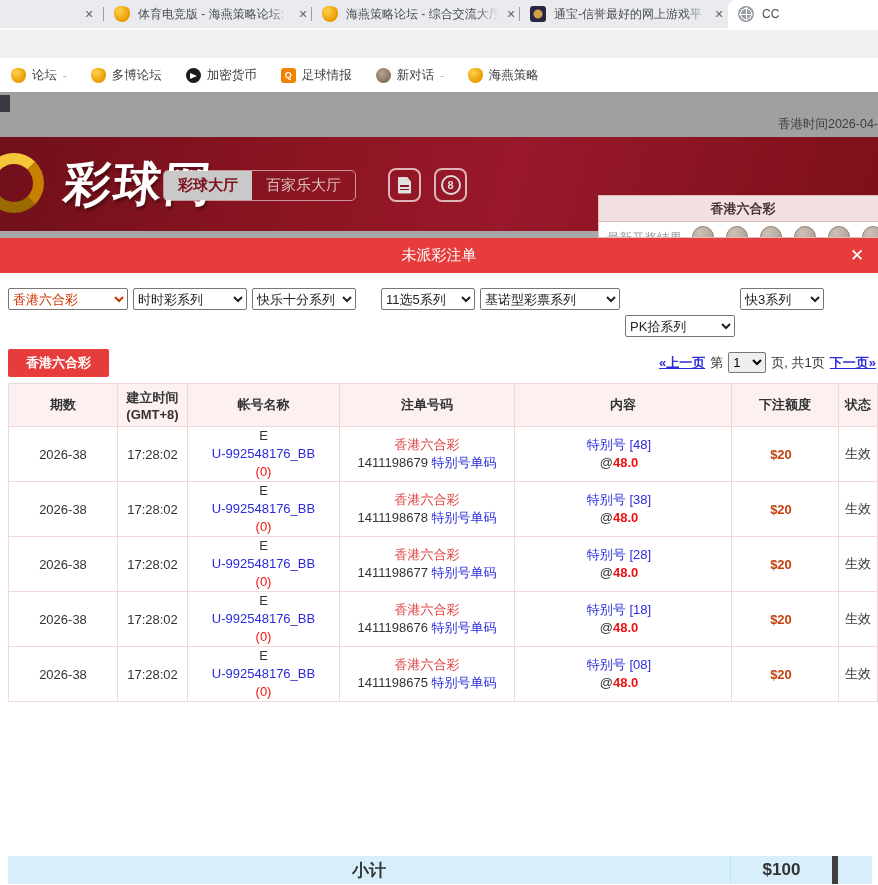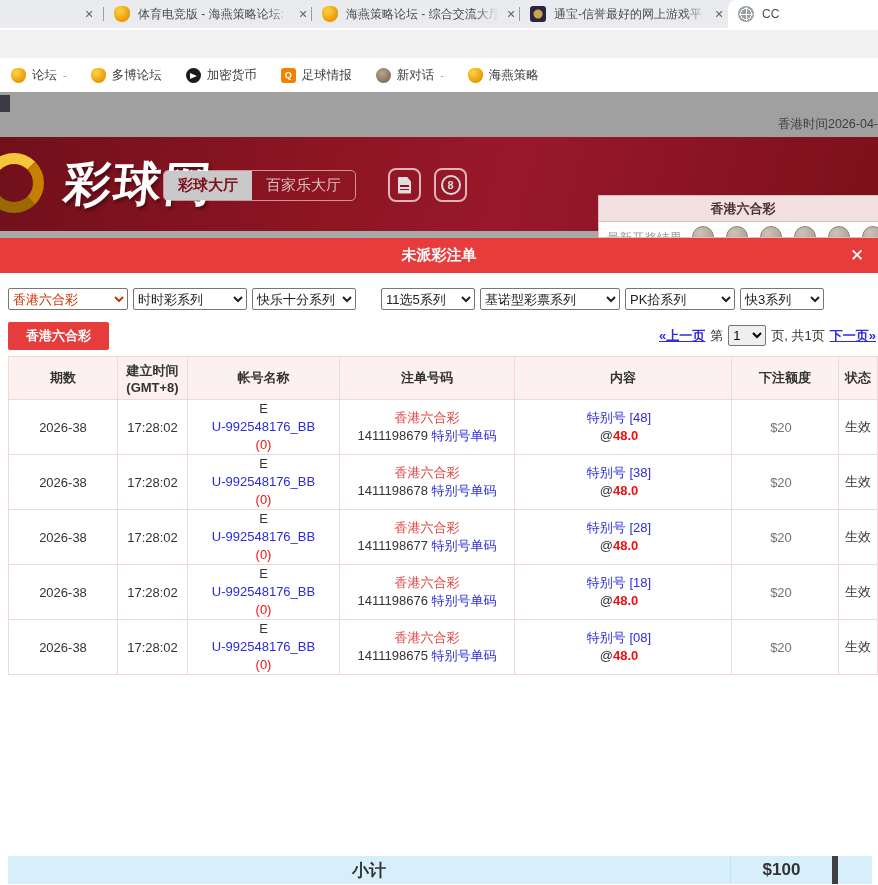--- a/index.html
+++ b/index.html
@@ -63,21 +63,21 @@
   .panel-hd { height:26px; background:#f3e0e0; border-bottom:1px solid #debdbd; display:flex; align-items:center; justify-content:center;
               font-size:13px; font-weight:bold; color:#4a3333; }
   .panel-row { display:flex; align-items:flex-start; padding:4px 0 0 8px; gap:10px; }
   .panel-label { font-size:12.5px; color:#9a9a9a; white-space:nowrap; margin-top:4px; }
   .balls { display:flex; gap:12px; }
   .lball { width:22px; height:22px; border-radius:50%; background:radial-gradient(circle at 35% 30%,#cfc3b8,#a2968a); border:1px solid #8e8174; flex:0 0 auto; }
 
   
   .modal { position:absolute; left:0; top:238px; width:878px; height:647px; background:#fff; }
   .modal-hd { height:35px; background:#e73c3c; display:flex; align-items:center; justify-content:center; position:relative; }
-  .modal-title { color:#fff; font-size:15px; font-weight:bold; }
+  .modal-title { color:#fff; font-size:15px; font-weight:normal; }
   .modal-close { position:absolute; right:10px; top:7px; color:#fff; font-size:17px; font-weight:bold; width:22px; text-align:center; cursor:default; }
 
   .filters { padding:15px 0 0 8px; display:flex; gap:5px; }
   .filters select { height:22px; font-size:13px; border:1px solid #767676; border-radius:2px; background:#fff; color:#222;
                     font-family:"Liberation Sans","DejaVu Sans",sans-serif; }
   .filters select.red { color:#cc3300; }
 
   .tagrow { margin-top:12px; height:27px; position:relative; }
   .tag { position:absolute; left:8px; top:0; background:#e73c3c; color:#fff; font-size:13px; font-weight:bold; padding:5px 18px; border-radius:2px; }
   .pager { position:absolute; right:2px; top:3px; font-size:13px; color:#333; display:flex; align-items:center; gap:5px; white-space:nowrap; }
@@ -88,21 +88,21 @@
   table.bets { margin:7px 0 0 8px; width:870px; border-collapse:collapse; table-layout:fixed; font-size:13px; color:#333; }
   table.bets th, table.bets td { border:1px solid #f0d8d8; }
   table.bets th { background:#fcf0f0; height:43px; font-weight:bold; }
   table.bets td { height:54px; text-align:center; vertical-align:middle; background:#fff; }
   .hdr-sub { font-weight:bold; }
   .cell-r { text-align:right; padding-right:8px; }
   .lnk-blue { color:#2b2bdb; }
   .txt-red { color:#e04343; }
   .txt-red2 { color:#ee1111; }
   .odds { color:#ee1111; font-weight:bold; }
-  .amount { font-weight:normal; color:#737373; }
+  .amount { font-weight:bold; color:#c2410c; }
   .acct div, .betno div, .content div { line-height:18px; }
 
   .subtotal { position:absolute; left:8px; top:618px; width:864px; height:28px; background:#d7effb; display:flex; font-size:17px; font-weight:bold; color:#333; }
   .subtotal .c1 { width:723px; display:flex; align-items:center; justify-content:center; border-right:1px solid #c2e4f2; }
   .subtotal .c2 { width:107px; display:flex; align-items:center; justify-content:center; border-right:6px solid #404040; }
   .subtotal .c3 { flex:1; }
 </style>
 </head>
 <body>
 
@@ -208,21 +208,21 @@
       <span class="modal-title">未派彩注单</span>
       <span class="modal-close">✕</span>
     </div>
 
     <div class="filters">
       <select class="red" style="width:120px;"><option>香港六合彩</option></select>
       <select style="width:114px;"><option>时时彩系列</option></select>
       <select style="width:104px;"><option>快乐十分系列</option></select>
       <select style="width:94px;margin-left:20px;"><option>11选5系列</option></select>
       <select style="width:140px;"><option>基诺型彩票系列</option></select>
-      <select style="width:110px;"><option>PK拾系列</option></select>
+      <select style="width:110px;margin-top:27px;"><option>PK拾系列</option></select>
       <select style="width:84px;"><option>快3系列</option></select>
     </div>
 
     <div class="tagrow">
       <span class="tag">香港六合彩</span>
       <span class="pager">
         <span class="lnk">«上一页</span>
         <span>第</span>
         <select><option>1</option></select>
         <span>页, 共1页</span>

